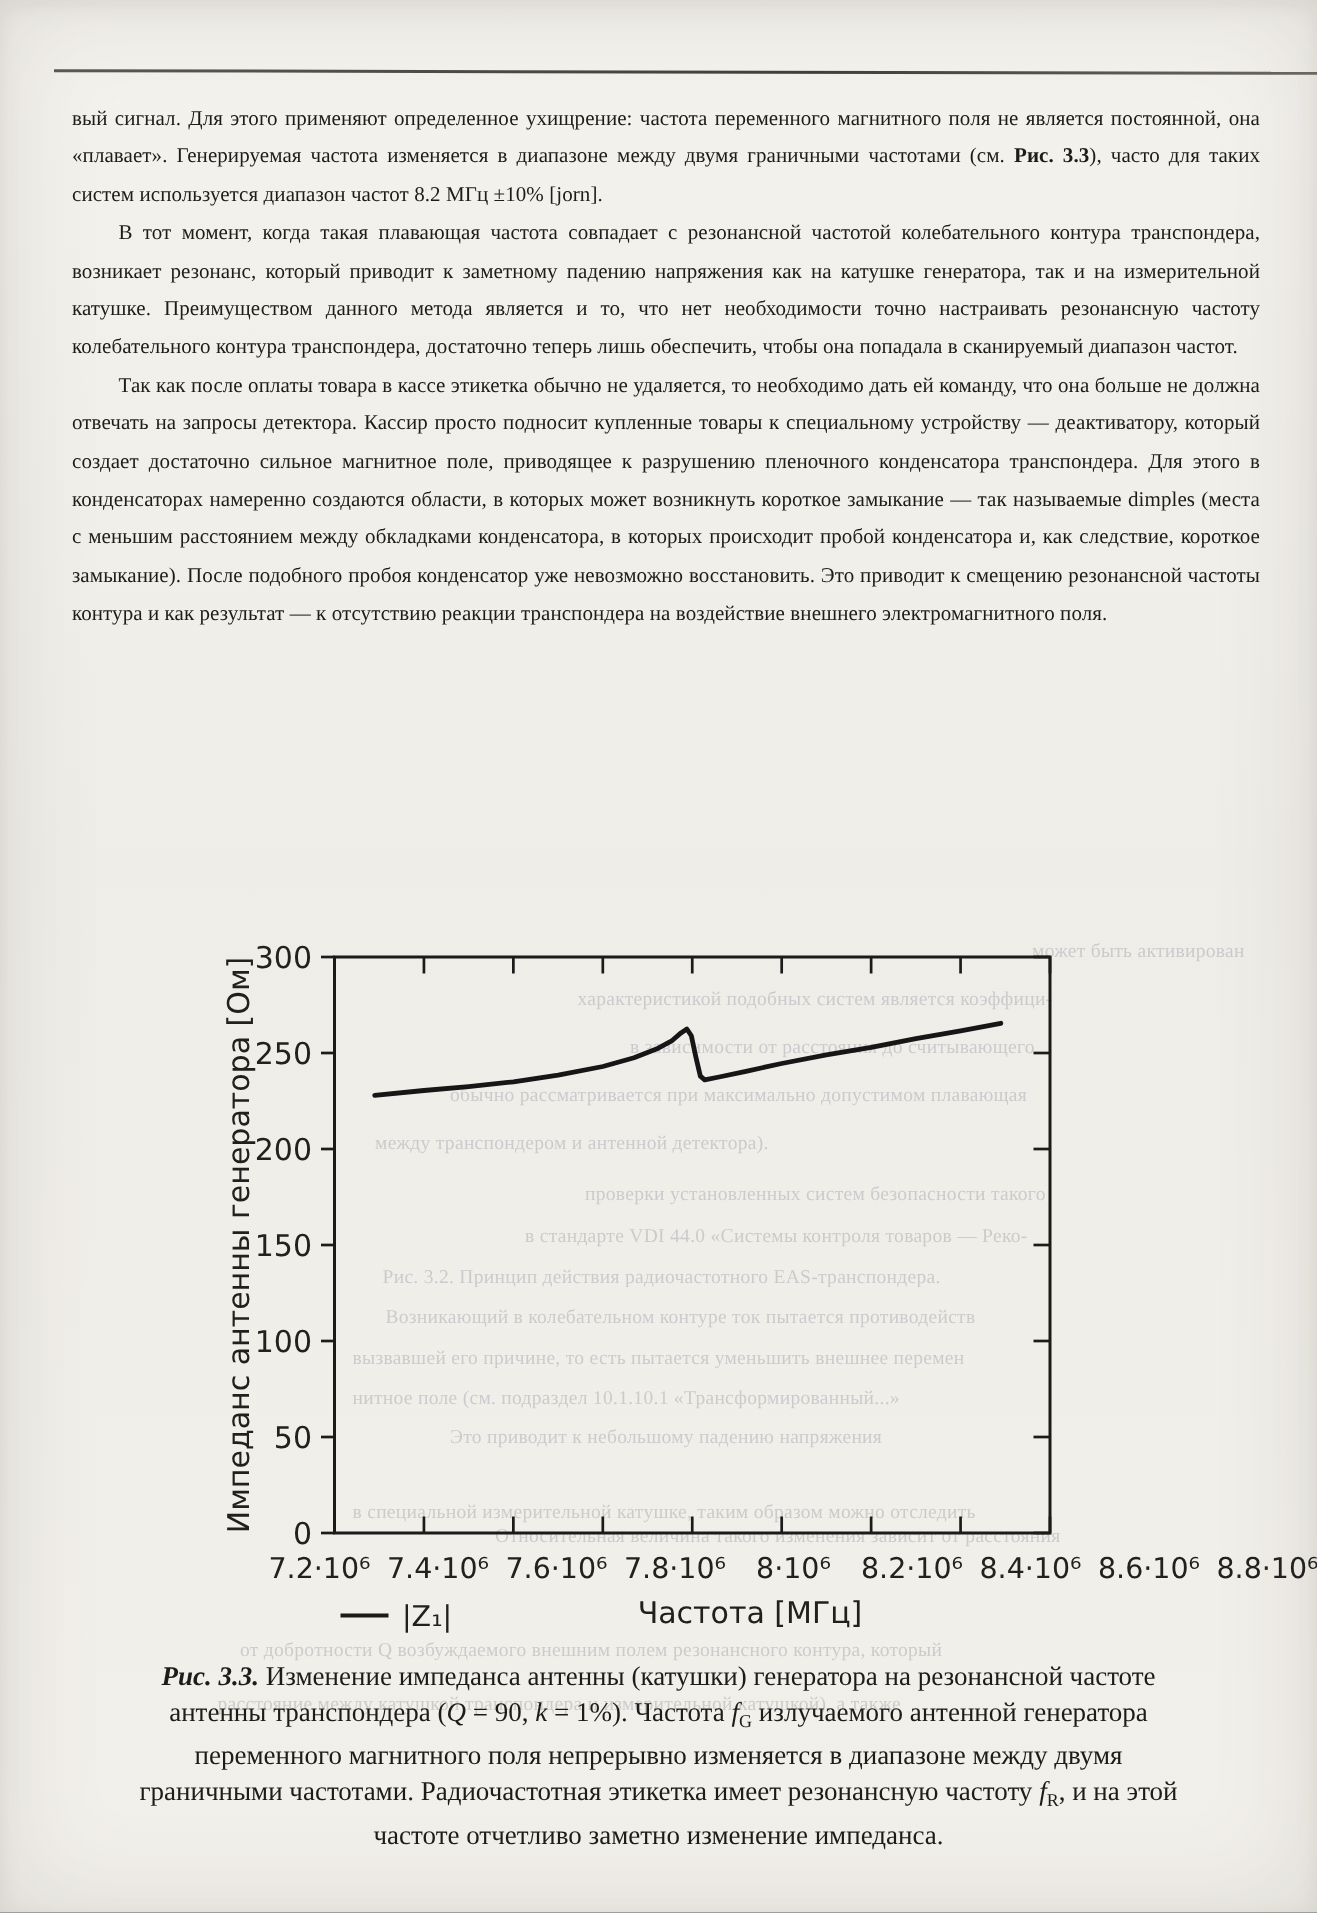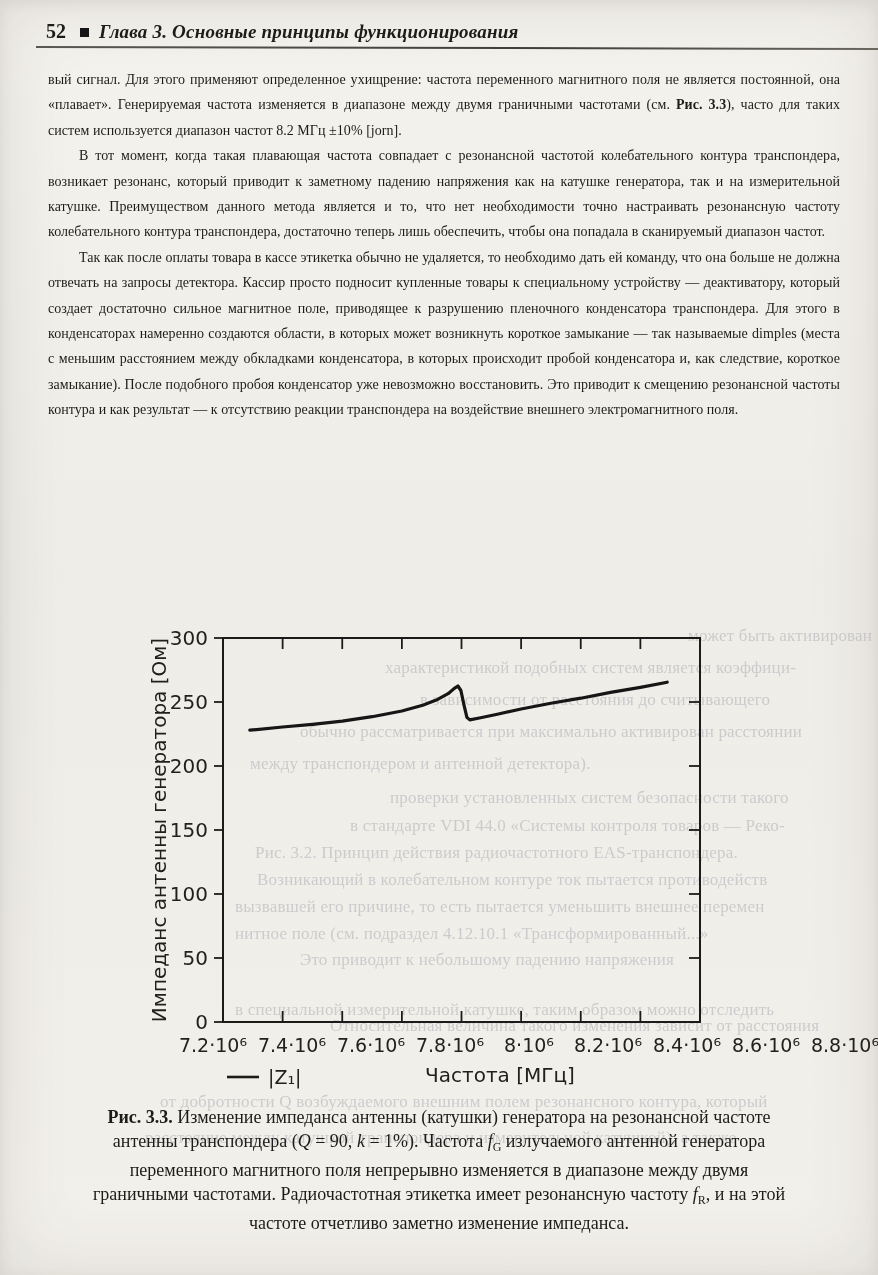--- a/index.html
+++ b/index.html
@@ -26,57 +26,54 @@
     font-size:14px; line-height:25.4px; text-align:justify; letter-spacing:.05px;}
   .bodytext p{margin:0;}
   .bodytext p.indent{text-indent:31px;}
   .ref-bold{font-weight:bold;}
   
   #chart-svg{position:absolute; left:130px; top:620px; z-index:2;}
   .axis-num{font-family:"DejaVu Sans","Liberation Sans",sans-serif; font-size:20px; fill:#22211f;}
   .axis-num-small{font-family:"DejaVu Sans","Liberation Sans",sans-serif; font-size:19px; fill:#22211f;}
   .axis-title{font-family:"DejaVu Sans","Liberation Sans",sans-serif; font-size:20px; fill:#20201e;}
   
-  .ghost{position:absolute; z-index:1; white-space:nowrap; font-size:17px;
+  .ghost{position:absolute; z-index:1; white-space:nowrap; font-size:13px;
     color:#b0adb6; opacity:.55; filter:blur(.4px); letter-spacing:.2px;}
   
   .caption{position:absolute; left:89px; top:1106px; width:700px; z-index:3;
     font-size:18px; line-height:23.6px; text-align:center;}
-  .caption .fig{font-weight:bold; }
+  .caption .fig{font-weight:bold; font-style:italic;}
   .caption .var{font-style:italic;}
   .caption sub{font-size:12px; vertical-align:-4px; font-style:normal;}
 </style>
 </head>
 <body>
 
 <div class="page">
 
-  <div class="header">
-    <span class="pagenum">52</span><span class="hsq"></span><span class="chapter">Глава 3. Основные принципы функционирования</span>
-  </div>
   <div class="header-rule"></div>
 
   <div class="bodytext">
     <p><span>вый сигнал. Для этого применяют определенное ухищрение: частота переменного магнитного поля не является постоянной, она «плавает». Генерируемая частота изменяется в диапазоне между двумя граничными частотами (см. </span><span class="ref-bold">Рис. 3.3</span><span>), часто для таких систем используется диапазон частот 8.2 МГц ±10% [jorn].</span></p>
     <p class="indent">В тот момент, когда такая плавающая частота совпадает с резонансной частотой колебательного контура транспондера, возникает резонанс, который приводит к заметному падению напряжения как на катушке генератора, так и на измерительной катушке. Преимуществом данного метода является и то, что нет необходимости точно настраивать резонансную частоту колебательного контура транспондера, достаточно теперь лишь обеспечить, чтобы она попадала в сканируемый диапазон частот.</p>
     <p class="indent">Так как после оплаты товара в кассе этикетка обычно не удаляется, то необходимо дать ей команду, что она больше не должна отвечать на запросы детектора. Кассир просто подносит купленные товары к специальному устройству — деактиватору, который создает достаточно сильное магнитное поле, приводящее к разрушению пленочного конденсатора транспондера. Для этого в конденсаторах намеренно создаются области, в которых может возникнуть короткое замыкание — так называемые dimples (места с меньшим расстоянием между обкладками конденсатора, в которых происходит пробой конденсатора и, как следствие, короткое замыкание). После подобного пробоя конденсатор уже невозможно восстановить. Это приводит к смещению резонансной частоты контура и как результат — к отсутствию реакции транспондера на воздействие внешнего электромагнитного поля.</p>
   </div>
 
   <div id="ghosts">
       <div class="ghost" style="left: 688px; top: 626px;">может быть активирован</div>
       <div class="ghost" style="left: 385px; top: 658px;">характеристикой подобных систем является коэффици-</div>
       <div class="ghost" style="left: 420px; top: 690px;">в зависимости от расстояния до считывающего</div>
-      <div class="ghost" style="left: 300px; top: 722px;">обычно рассматривается при максимально активирован расстоянии</div>
+      <div class="ghost" style="left: 300px; top: 722px;">обычно рассматривается при максимально допустимом плавающая</div>
       <div class="ghost" style="left: 250px; top: 754px;">между транспондером и антенной детектора).</div>
       <div class="ghost" style="left: 390px; top: 788px;">проверки установленных систем безопасности такого</div>
       <div class="ghost" style="left: 350px; top: 816px;">в стандарте VDI 44.0 «Системы контроля товаров — Реко-</div>
       <div class="ghost" style="left: 255px; top: 843px;">Рис. 3.2. Принцип действия радиочастотного EAS-транспондера.</div>
       <div class="ghost" style="left: 257px; top: 870px;">Возникающий в колебательном контуре ток пытается противодейств</div>
       <div class="ghost" style="left: 235px; top: 897px;">вызвавшей его причине, то есть пытается уменьшить внешнее перемен</div>
-      <div class="ghost" style="left: 235px; top: 924px;">нитное поле (см. подраздел 4.12.10.1 «Трансформированный...»</div>
+      <div class="ghost" style="left: 235px; top: 924px;">нитное поле (см. подраздел 10.1.10.1 «Трансформированный...»</div>
       <div class="ghost" style="left: 300px; top: 950px;">Это приводит к небольшому падению напряжения</div>
       <div class="ghost" style="left: 235px; top: 1000px;">в специальной измерительной катушке, таким образом можно отследить</div>
       <div class="ghost" style="left: 330px; top: 1016px; font-family: Liberation Serif, serif;">Относительная величина такого изменения зависит от расстояния</div>
       <div class="ghost" style="left: 145px; top: 1128px;">расстояние между катушкой транспондера и измерительной катушкой), а также</div>
       <div class="ghost" style="left: 140px; top: 1092px; margin-left: 20px;">от добротности Q возбуждаемого внешним полем резонансного контура, который</div>
     </div>
 
   <svg id="chart-svg" width="748" height="478">
       <rect x="93" y="18" width="477" height="384" fill="none" stroke="#1c1b19" stroke-width="2"></rect>
       <line x1="93" y1="402" x2="93" y2="391" stroke="#1c1b19" stroke-width="1.8"></line>

